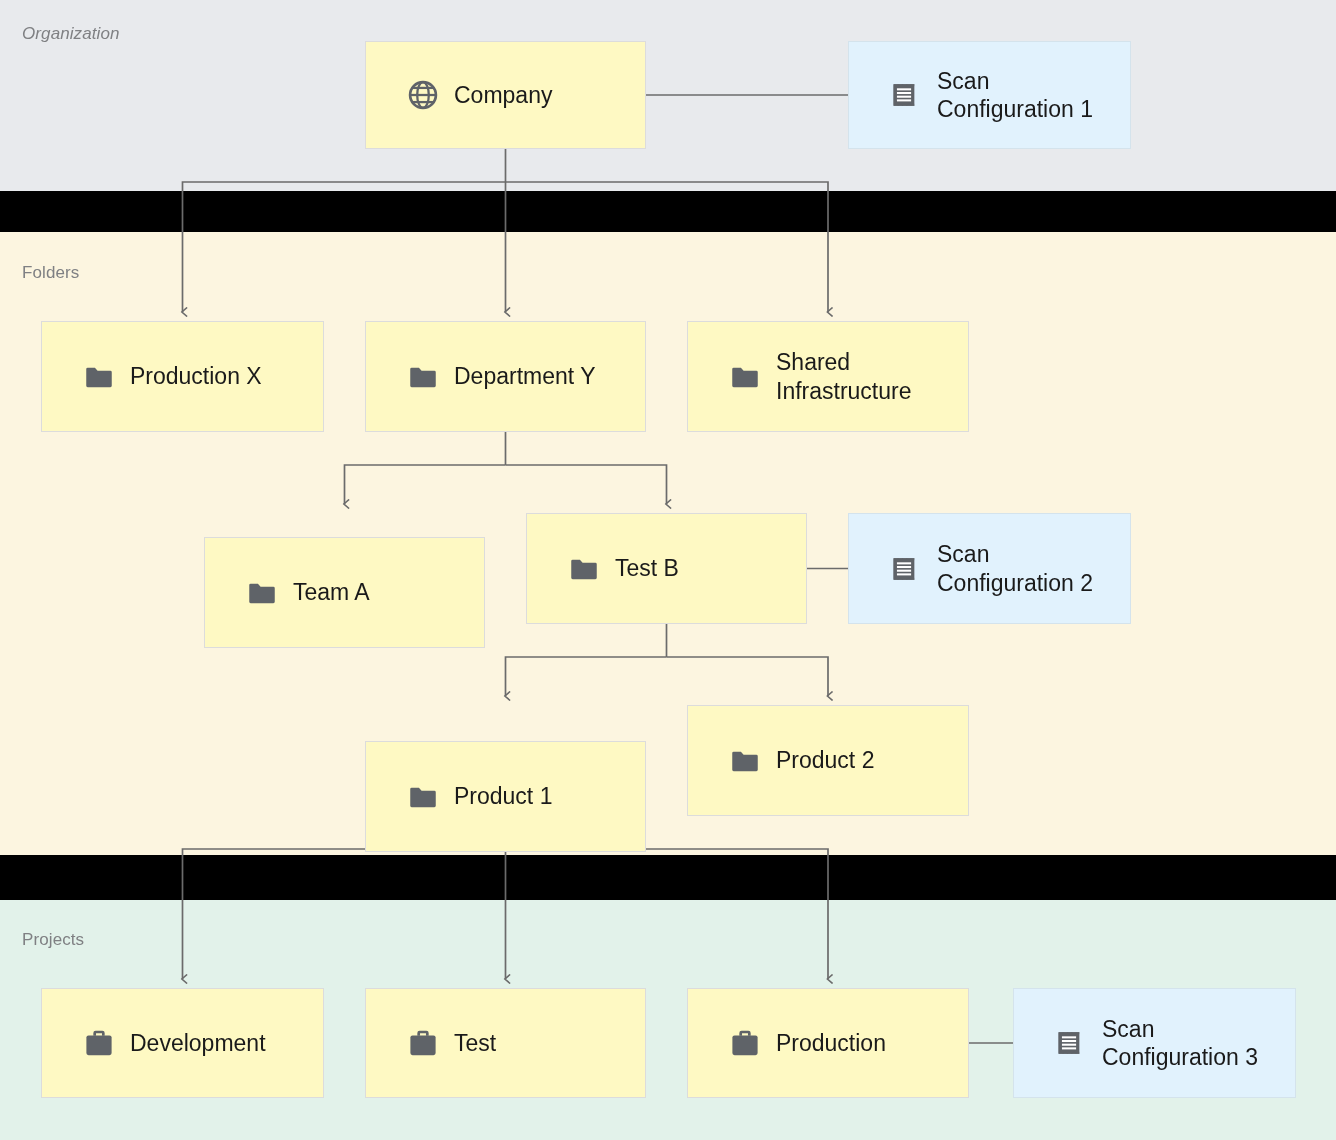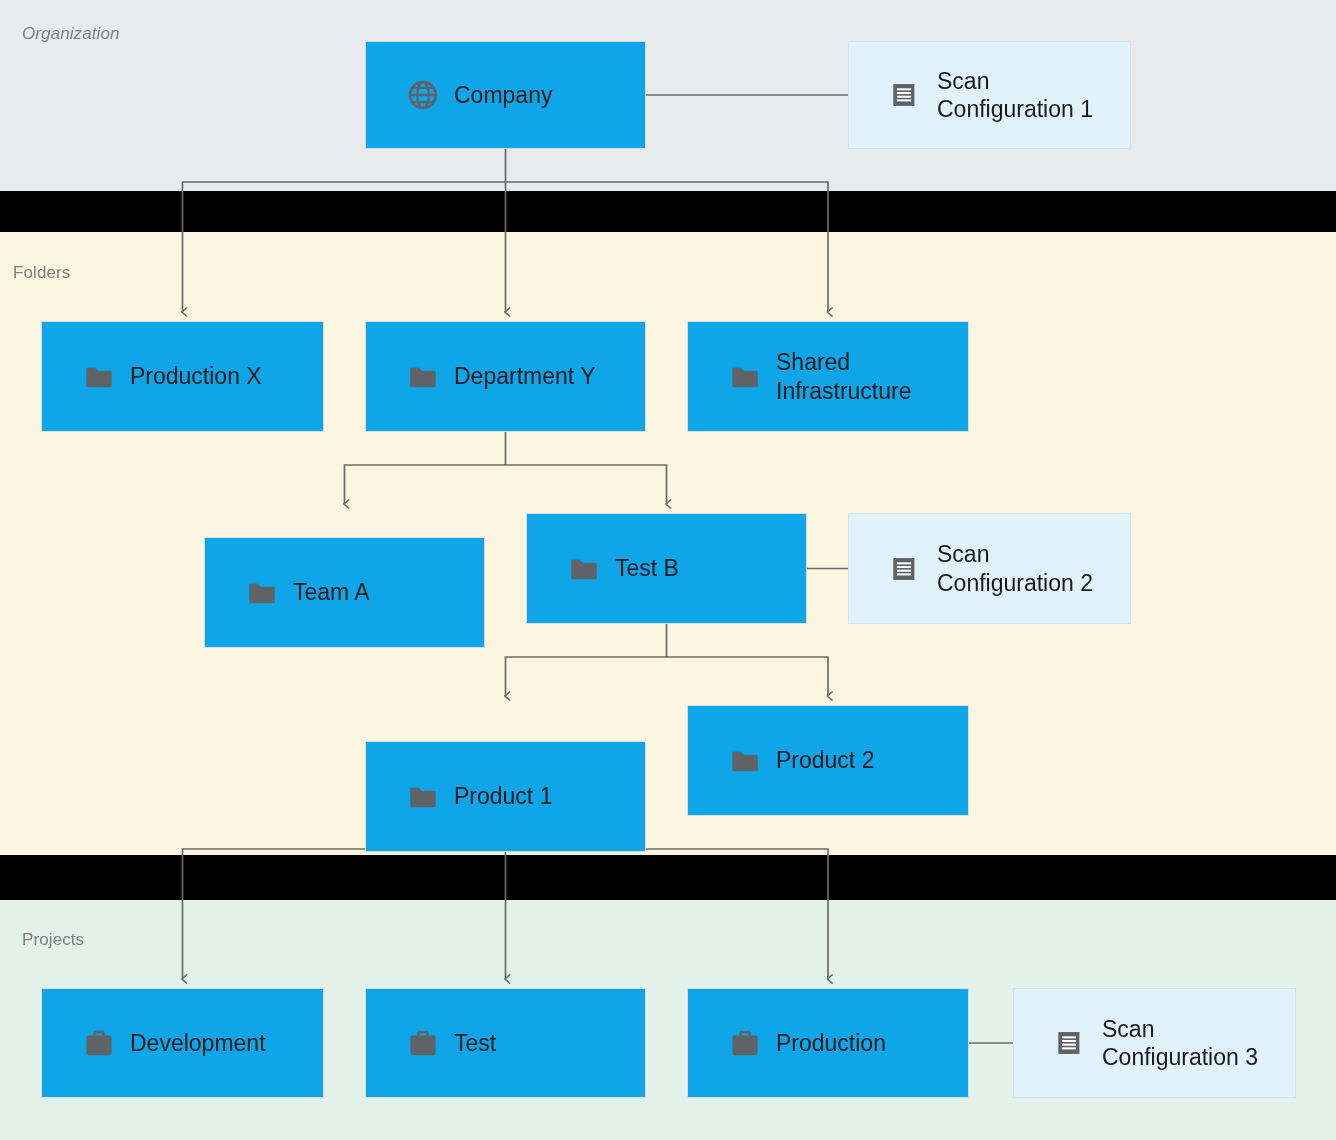--- a/index.html
+++ b/index.html
@@ -27,21 +27,21 @@
     font-size: 17px;
     color: #7f8083;
     letter-spacing: 0.1px;
     white-space: nowrap;
   }
   .node {
     position: absolute;
     box-sizing: border-box;
     display: flex;
     align-items: center;
-    background: #0ea5e9;
+    background: #fef9c3;
     border: 1px solid #dcdcdc;
   }
   .node.scan {
     background: #e1f2fd;
     border: 1px solid #d4e3ec;
   }
   .node-inner {
     display: flex;
     align-items: center;
     gap: 14px;
@@ -74,21 +74,21 @@
 </head>
 <body>
 
 <div id="diagram">
 
   <div class="band" id="band-0" style="top: 0px; height: 191px; background: rgb(232, 234, 237);"></div>
   <div class="band" id="band-1" style="top: 232px; height: 623px; background: rgb(252, 245, 224);"></div>
   <div class="band" id="band-2" style="top: 900px; height: 240px; background: rgb(226, 242, 234);"></div>
 
   <div class="band-label" id="band-label-0" style="left: 22px; top: 24px; font-style: italic;">Organization</div>
-  <div class="band-label" id="band-label-1" style="left: 13px; top: 263px; text-align: right;">Folders</div>
+  <div class="band-label" id="band-label-1" style="left: 22px; top: 263px; text-align: right;">Folders</div>
   <div class="band-label" id="band-label-2" style="left: 22px; top: 930px;">Projects</div>
 
   <svg class="edges" id="edge-layer" viewBox="0 0 1336 1140">
     <defs>
       <marker id="arrowhead" markerWidth="10" markerHeight="10" refX="5" refY="5" orient="auto" markerUnits="userSpaceOnUse">
         <path d="M1,1 L5,5.6 L9,1" fill="none" stroke="#6b6b6b" stroke-width="1.6" stroke-linecap="square" stroke-linejoin="miter"></path>
       </marker>
     </defs>
     <g id="edge-paths" fill="none" stroke="#6b6b6b" stroke-width="1.7">
         <path d="M646 95 L848 95"></path>

